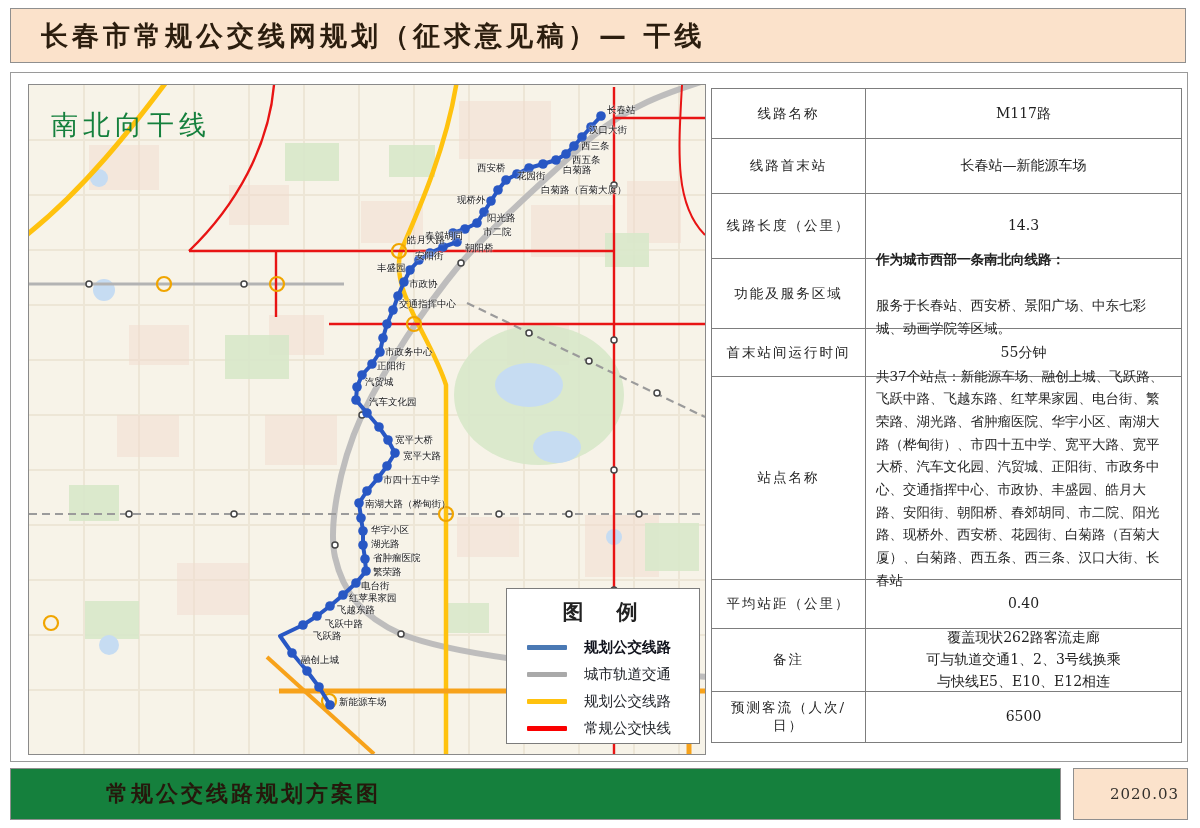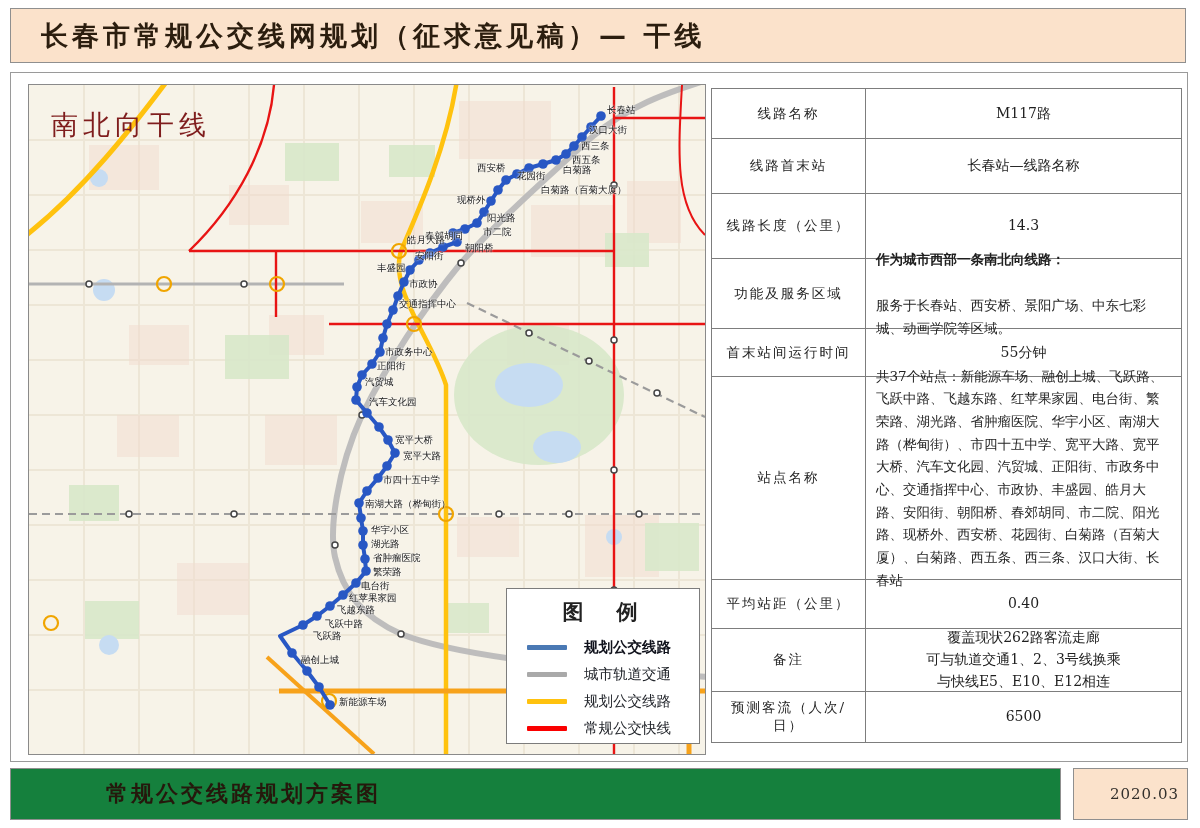--- a/index.html
+++ b/index.html
@@ -10,21 +10,21 @@
              border:1px solid #8f8f8f;display:flex;align-items:center;box-sizing:border-box;}
   .title-text{margin-left:30px;font-size:27px;font-weight:bold;color:#2b1d0e;letter-spacing:4px;
               font-family:"DejaVu Serif","Liberation Serif",serif;}
   
   .content-frame{position:absolute;left:10px;top:72px;width:1178px;height:690px;
                  border:1px solid #9a9a9a;background:#fff;box-sizing:border-box;}
   
   .map-panel{position:absolute;left:17px;top:11px;width:678px;height:671px;
              border:1px solid #8a8a8a;background:#f7f3e8;box-sizing:border-box;overflow:hidden;}
   .map-svg{position:absolute;left:0;top:0;width:676px;height:669px;}
-  .map-title{position:absolute;left:22px;top:22px;font-size:27px;color:#7f1d1d;letter-spacing:5px;
+  .map-title{position:absolute;left:22px;top:22px;font-size:27px;color:#15803d;letter-spacing:5px;
              font-family:Liberation Sans, sans-serif;}
   .labels-layer{position:absolute;left:0;top:0;width:676px;height:669px;pointer-events:none;}
   .st-label{position:absolute;font-size:9.5px;line-height:1;color:#141414;white-space:nowrap;
             font-family:"DejaVu Serif","Liberation Serif",serif;
             text-shadow:0 0 2px rgba(255,255,255,.95),0 0 2px rgba(255,255,255,.95);}
   
   .legend{position:absolute;left:477px;top:503px;width:194px;height:156px;background:#fff;
           border:1px solid #7c7c7c;box-sizing:border-box;}
   .legend-title{text-align:center;margin-top:9px;font-size:21px;font-weight:bold;color:#222;
                 font-family:"DejaVu Serif","Liberation Serif",serif;letter-spacing:6px;}
@@ -304,21 +304,21 @@
     <div class="info-table">
         <div class="trow">
           <div class="cell-label">线路名称</div>
           <div class="cell-value center">
             <div>M117路</div>
           </div>
         </div>
         <div class="trow">
           <div class="cell-label">线路首末站</div>
           <div class="cell-value center">
-            <div>长春站—线路名称</div>
+            <div>长春站—新能源车场</div>
           </div>
         </div>
         <div class="trow">
           <div class="cell-label">线路长度（公里）</div>
           <div class="cell-value center">
             <div>14.3</div>
           </div>
         </div>
         <div class="trow">
           <div class="cell-label">功能及服务区域</div>

